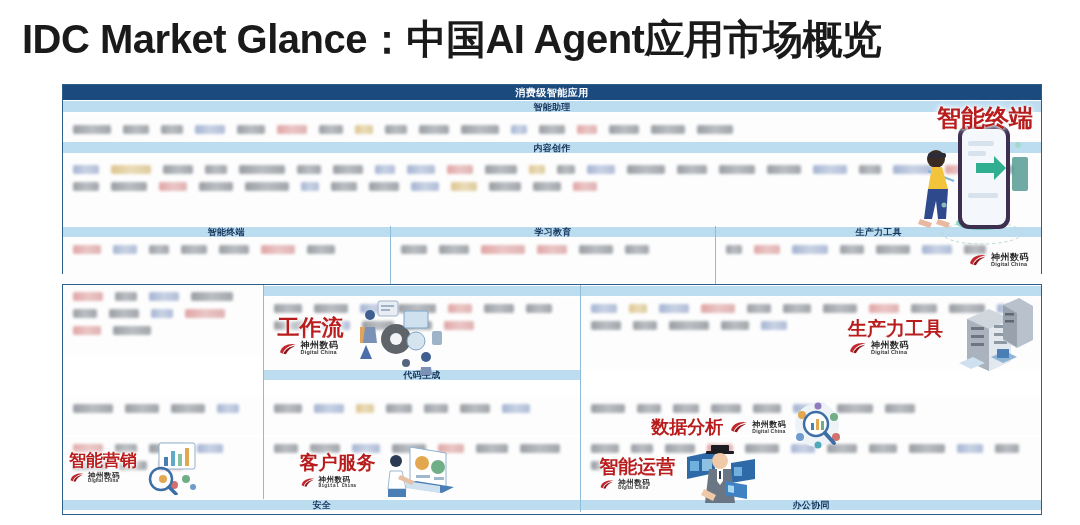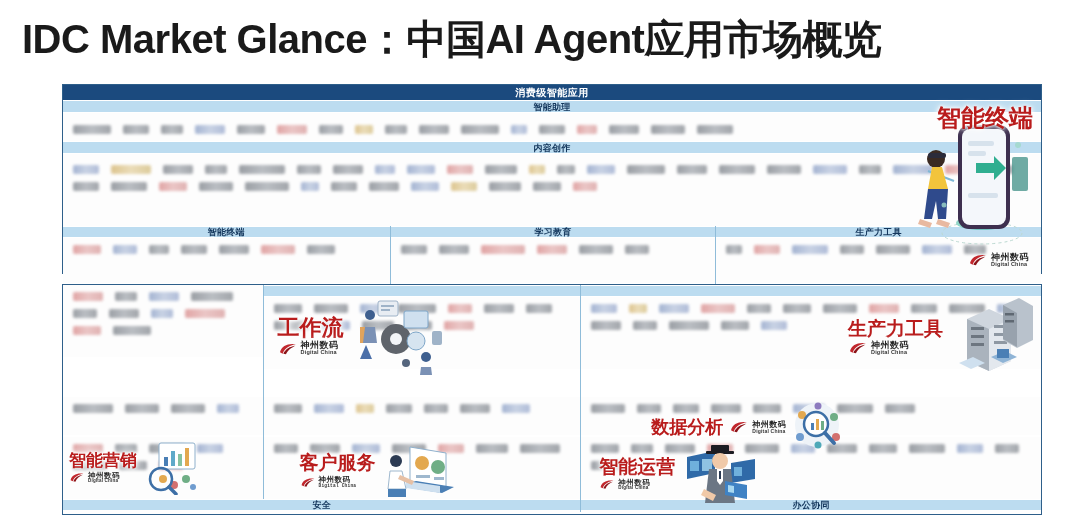--- a/index.html
+++ b/index.html
@@ -268,20 +268,21 @@
           <div class="lg d" style="width:38px"></div>
           <div class="lg r" style="width:24px"></div>
           <div class="lg d" style="width:30px"></div>
           <div class="lg d" style="width:26px"></div>
           <div class="lg d" style="width:36px"></div>
           <div class="lg b" style="width:28px"></div>
           <div class="lg d" style="width:32px"></div>
           <div class="lg d" style="width:26px"></div>
           <div class="lg r" style="width:30px"></div>
         </div>
+        <div class="band-sub thin">代码生成</div>
 
         <div class="callout" style="left:14px;top:12px;">
           <div class="ctext">
             <div class="clabel" style="font-size:22px;">工作流</div>
             <div class="dc-logo">
               <svg class="dc-mark" viewBox="0 0 30 20">
                 <path d="M3 15 C5 5, 16 1, 27 3 C19 4, 10 8, 7 17 Z" fill="#c1272d"></path>
                 <path d="M8 17 C11 10, 18 6, 26 5 C20 8, 14 12, 12 18 Z" fill="#8c1419"></path>
               </svg>
               <div class="dc-txt">

